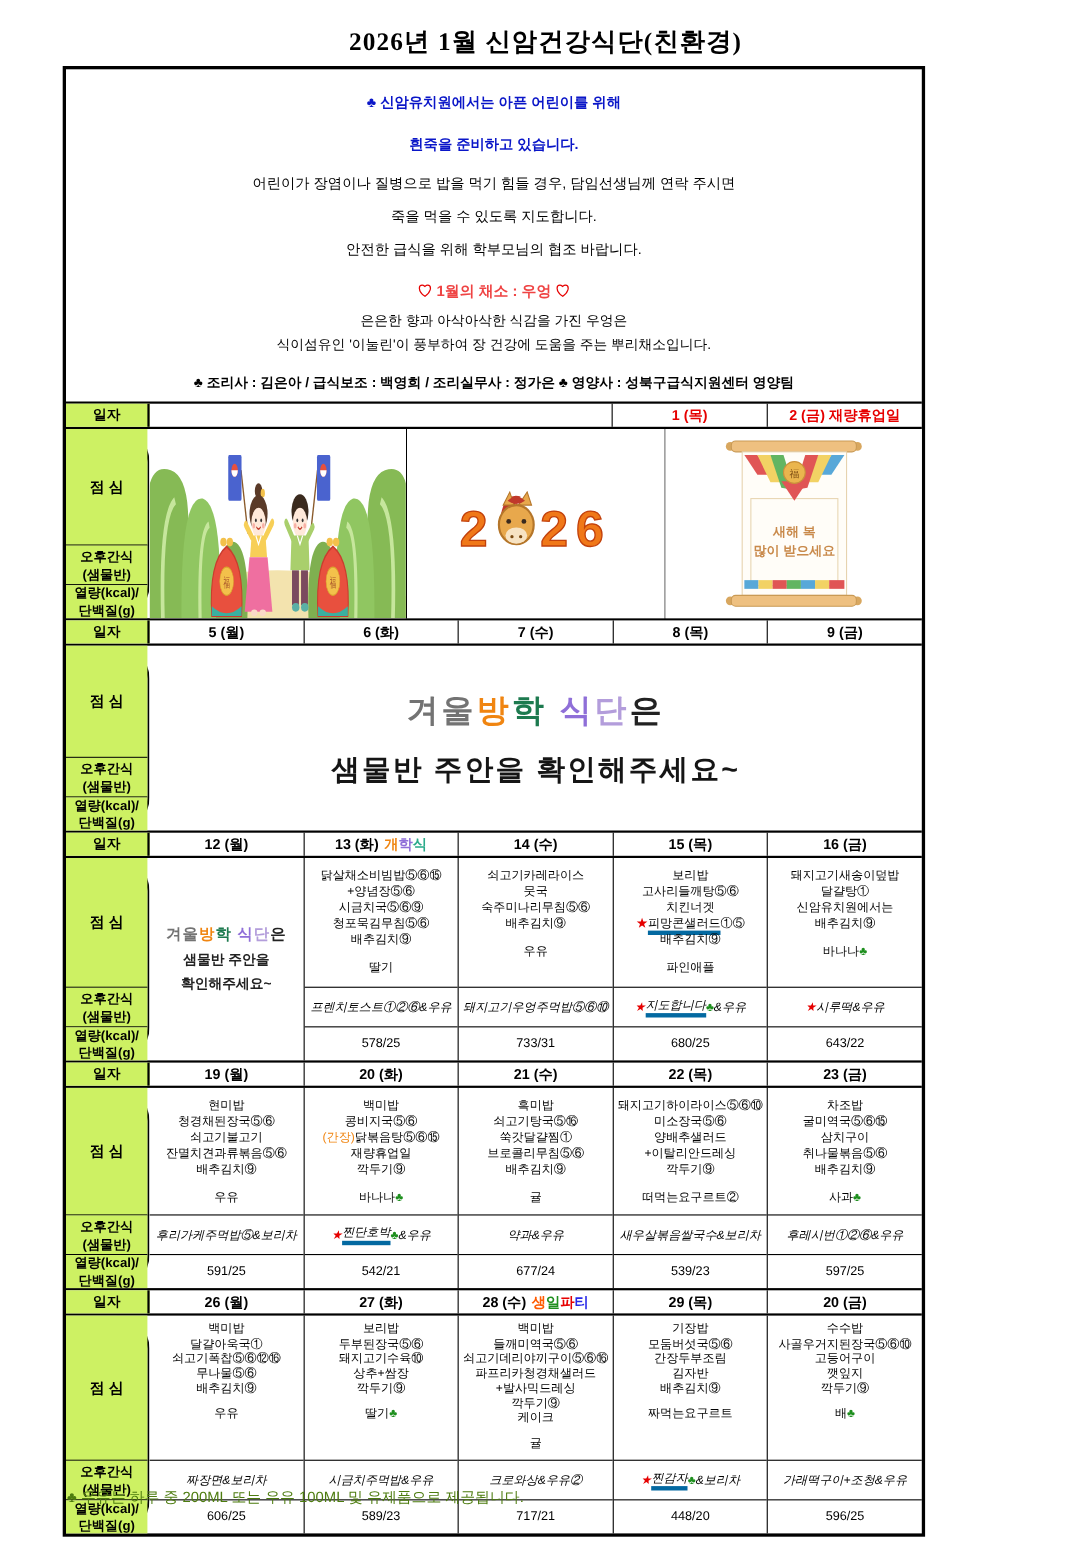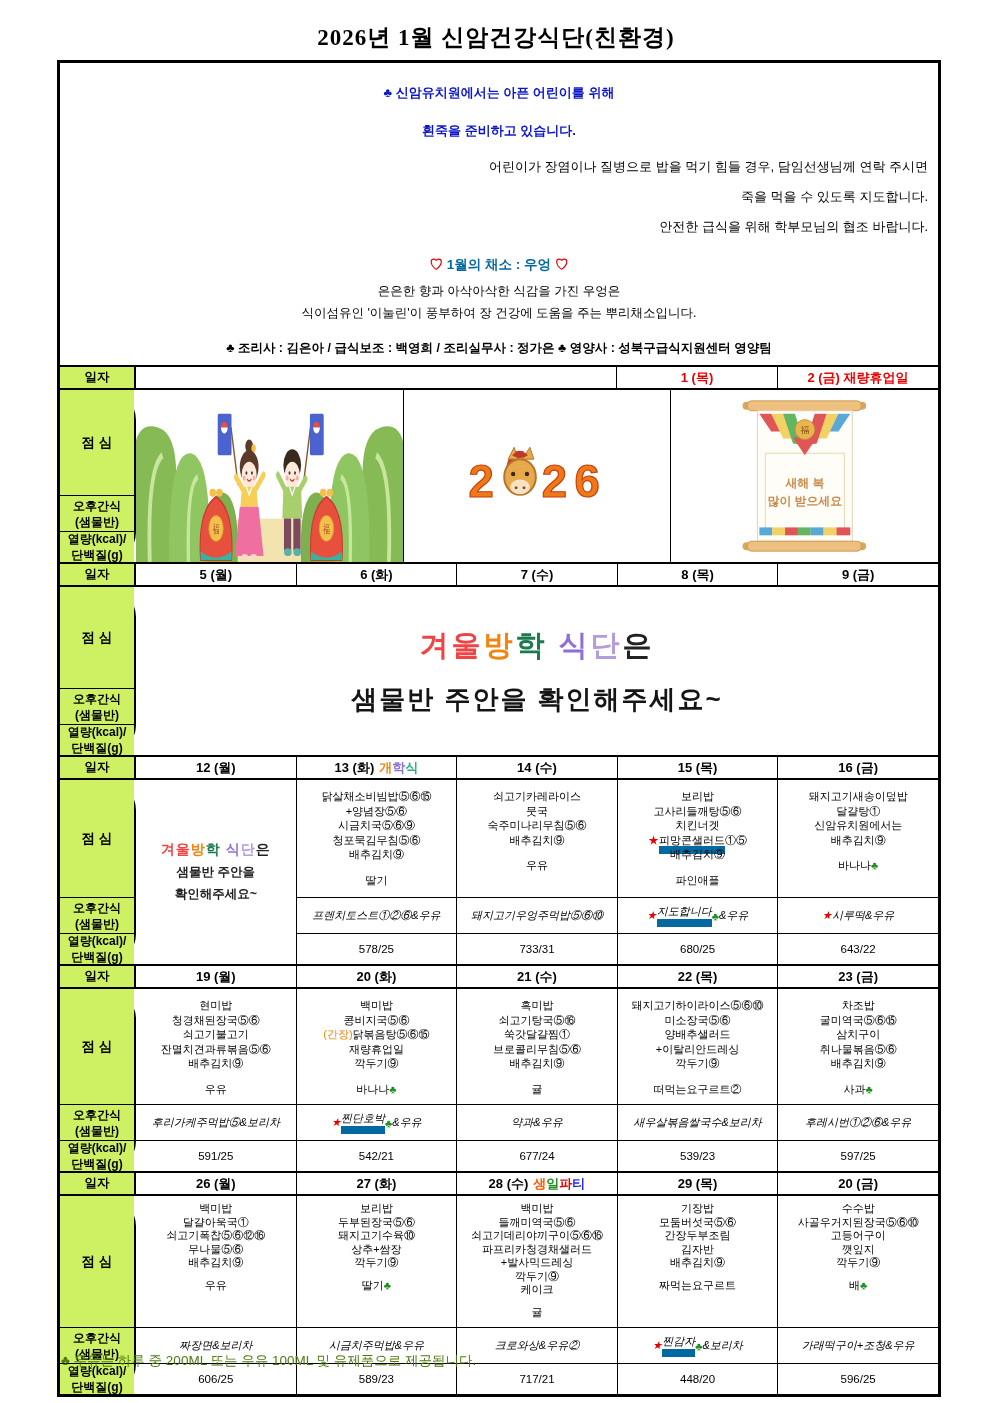--- a/index.html
+++ b/index.html
@@ -3,27 +3,27 @@
 <meta charset="utf-8">
 <title>2026-01 menu</title>
 <style>
   * { box-sizing: border-box; margin: 0; padding: 0; }
   html,body { background:#fff; }
   body { width: 992px; height: 1403px; position: relative; font-family: "Liberation Sans", sans-serif; color:#000; }
 
   .page-title { position:absolute; top:22px; left:0; width:100%; text-align:center;
     font-family:"Liberation Serif", serif; font-weight:bold; font-size:23px; letter-spacing:1px; }
 
-  .menu-table { position:absolute; left:57px; top:60px; width:884px; border:3px solid #000; background:#fff; }
+  .menu-table { position:absolute; left:57px; top:60px; width:784px; border:3px solid #000; background:#fff; }
 
   
   .notice { border-bottom:2px solid #000; text-align:center; padding:12px 10px 8px; }
   .n-blue { color:#0a16c8; font-weight:bold; font-size:13px; margin:9px 0 0; }
   .n-blue.sp { margin-top:20px; }
-  .n-black { font-size:13px; margin-top:12px;text-align:right; }
+  .n-black { font-size:13px; margin-top:12px; }
   .n-veg-title { font-weight:bold; font-size:13.5px; margin-top:20px; }
   .n-veg { font-size:12.5px; margin-top:9px; }
   .n-veg.tight { margin-top:5px; }
   .n-staff { font-weight:bold; font-size:12.5px; margin-top:18px; }
 
   
   .r { display:flex; border-bottom:2px solid #000; }
   .menu-table > .r:last-of-type { border-bottom:none; }
   .lbl-cell { flex:0 0 76px; background:#cdf163; border-right:2px solid #000;
     display:flex; align-items:center; justify-content:center; font-weight:bold; font-size:12.5px; }
@@ -60,31 +60,31 @@
   .banner-cell .b1 { font-size:14px; letter-spacing:1px; }
   .banner-cell .b2 { font-size:12.5px; color:#222; }
 
   .vac-banner { flex:1; display:flex; flex-direction:column; align-items:center; justify-content:center; gap:16px; font-weight:bold; }
   .vac-banner .b1 { font-size:29px; letter-spacing:3px; }
   .vac-banner .b2 { font-size:26px; color:#151515; letter-spacing:2px; }
 
   
   .c-red { color:#e60000; }
   .c-green { color:#1e8f1e; }
-  .c-greenveg { color:#0369a1; }
+  .c-greenveg { color:#ef4444; }
   .c-orange { color:#f08511; }
   .c-orangered { color:#ff5a00; }
   .c-purple { color:#8f6fd8; }
   .c-purple2 { color:#b39ddb; }
   .c-teal { color:#2aaa8a; }
   .c-teal2 { color:#1d7a4f; }
   .c-blue { color:#2727e8; }
-  .c-blue2 { color:#ef4444; }
+  .c-blue2 { color:#737373; }
   .c-dark { color:#222; }
-  .u { border-bottom:8px solid #0369a1; }
+  .u { border-bottom:4px solid #0369a1; }
 
   .footer-note { position:absolute; left:61px; top:1352px; color:#4d7c0f; font-weight:normal; font-size:13.5px; }
 
   .yr { font-family:"Liberation Sans",sans-serif; font-weight:bold; font-size:46px; fill:#f07818; stroke:#c2410c; stroke-width:1.2px; }
   .scroll-txt { font-family:"Liberation Sans",sans-serif; font-weight:bold; fill:#c98a4b; }
 </style>
 </head>
 <body>
 
 <div class="page-title">2026년 1월 신암건강식단(친환경)</div>

